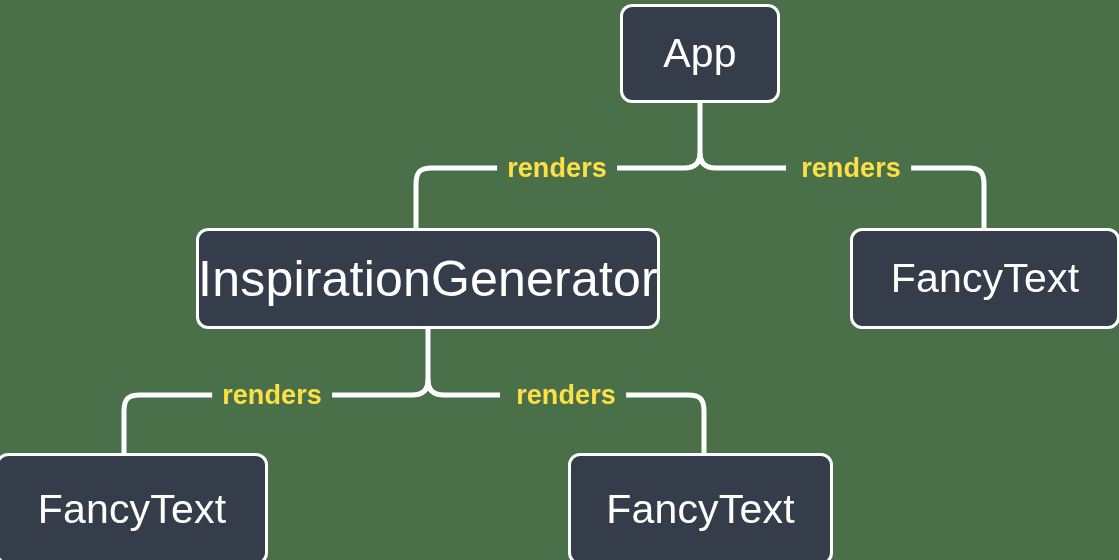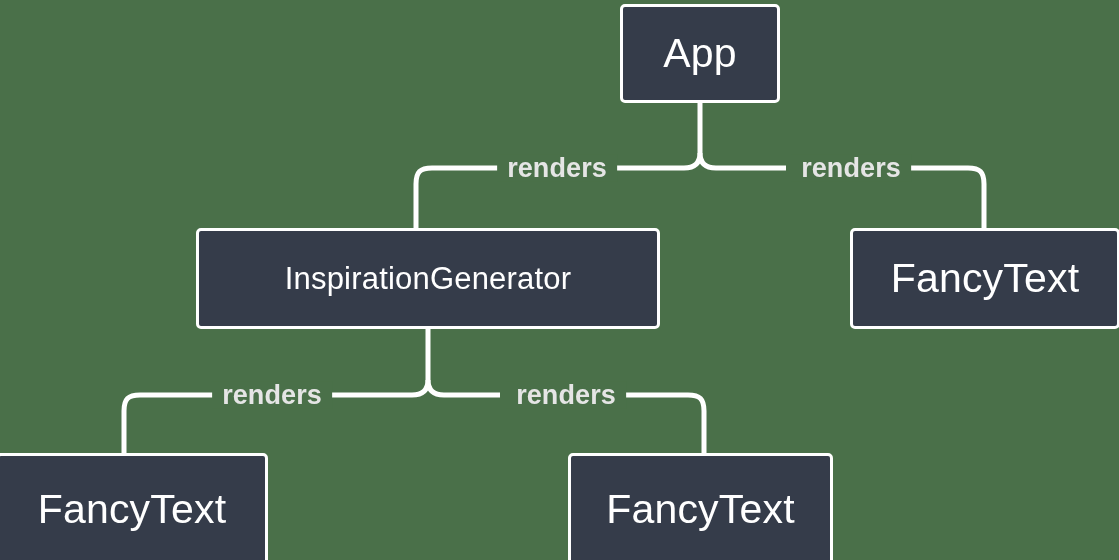--- a/index.html
+++ b/index.html
@@ -25,51 +25,51 @@
     left: 0;
     top: 0;
     width: 1119px;
     height: 560px;
   }
   .node {
     position: absolute;
     box-sizing: border-box;
     background: #353c4a;
     border: 3px solid #ffffff;
-    border-radius: 5px;
+    border-radius: 12px;
     display: flex;
     align-items: center;
     justify-content: center;
     color: #ffffff;
     font-family: "Liberation Sans", sans-serif;
     font-weight: 400;
     letter-spacing: 0.2px;
     white-space: nowrap;
   }
   .node-label {
     display: block;
     line-height: 1;
   }
   .edge-label {
     position: absolute;
-    color: #e5e5e5;
+    color: #fde047;
     font-family: "Liberation Sans", sans-serif;
     font-weight: 600;
     font-size: 27px;
     line-height: 1;
     letter-spacing: 0.1px;
     white-space: nowrap;
     transform: translate(-50%, -50%);
     background: #4a7049;
     padding: 0 10px;
   }
 
   
   #node-app        { left: 620px;  top: 4px;   width: 160px; height: 99px;  font-size: 41px; }
-  #node-inspgen    { left: 196px;  top: 228px; width: 464px; height: 101px; font-size: 31px; }
+  #node-inspgen    { left: 196px;  top: 228px; width: 464px; height: 101px; font-size: 50px; }
   #node-fancy-r    { left: 850px;  top: 228px; width: 270px; height: 101px; font-size: 41px; }
   #node-fancy-b    { left: -4px;   top: 453px; width: 272px; height: 112px; font-size: 41px; }
   #node-copyright  { left: 568px;  top: 453px; width: 265px; height: 112px; font-size: 41px; }
 </style>
 </head>
 <body>
 
 <div id="stage">
 
   <svg id="edges" viewBox="0 0 1119 560" xmlns="http://www.w3.org/2000/svg">

